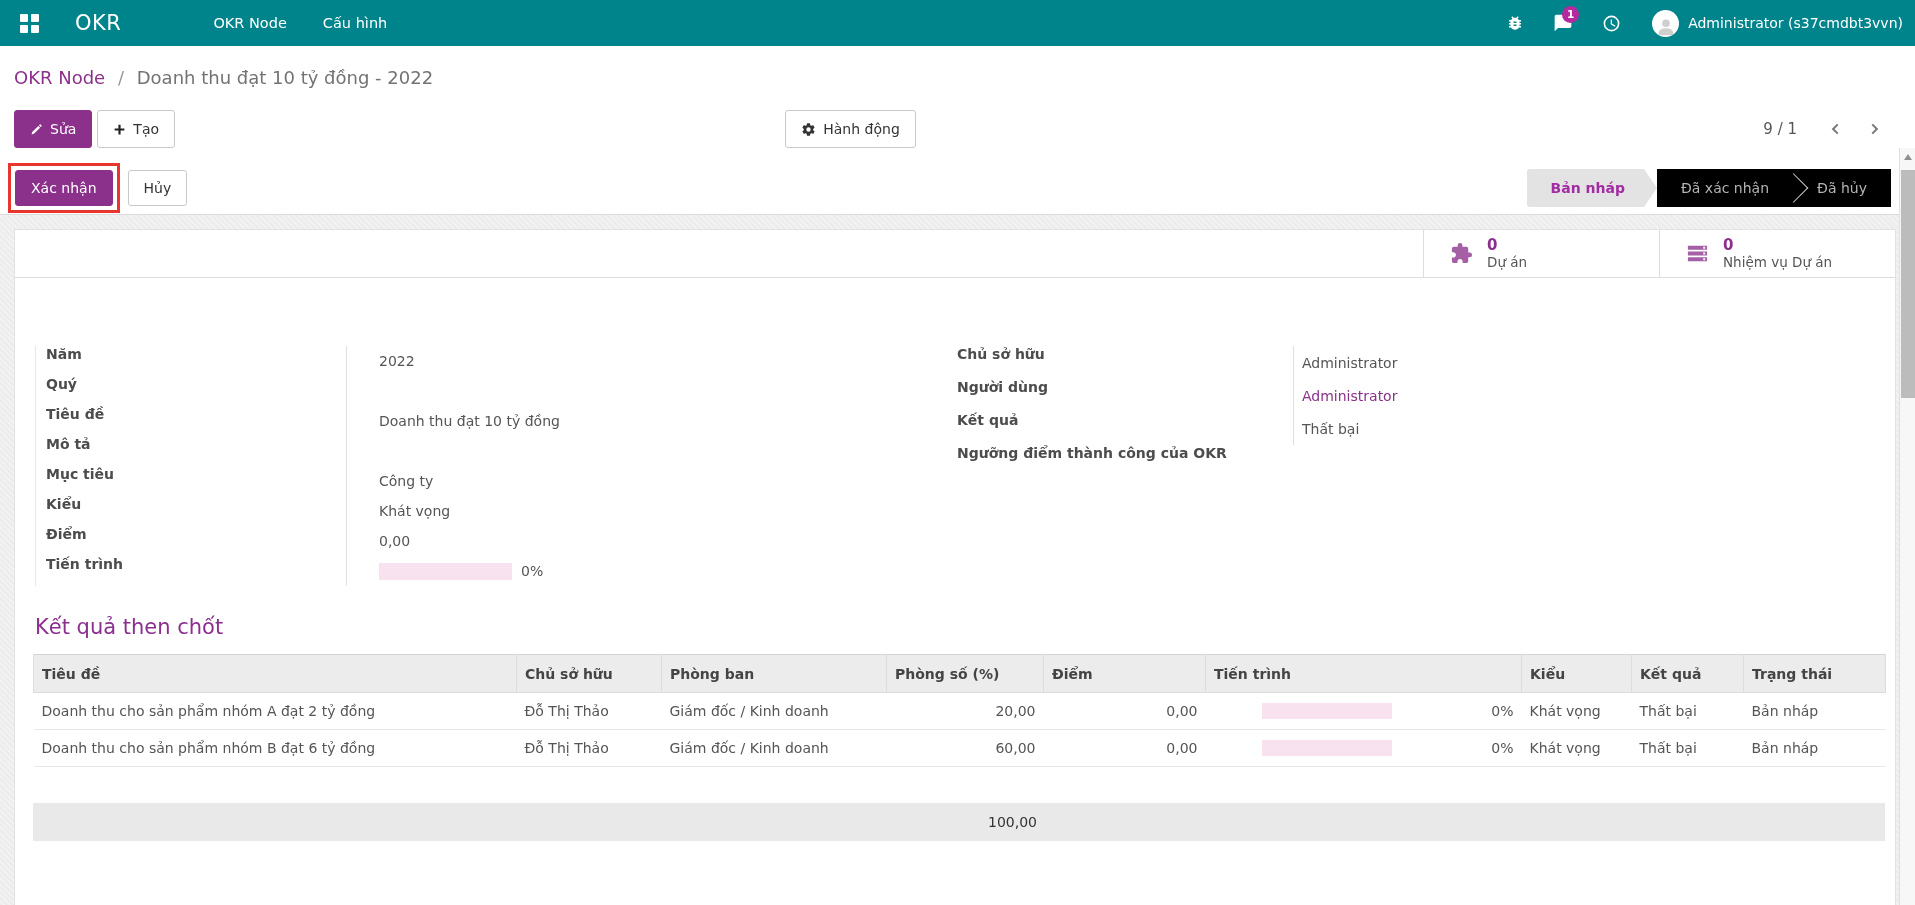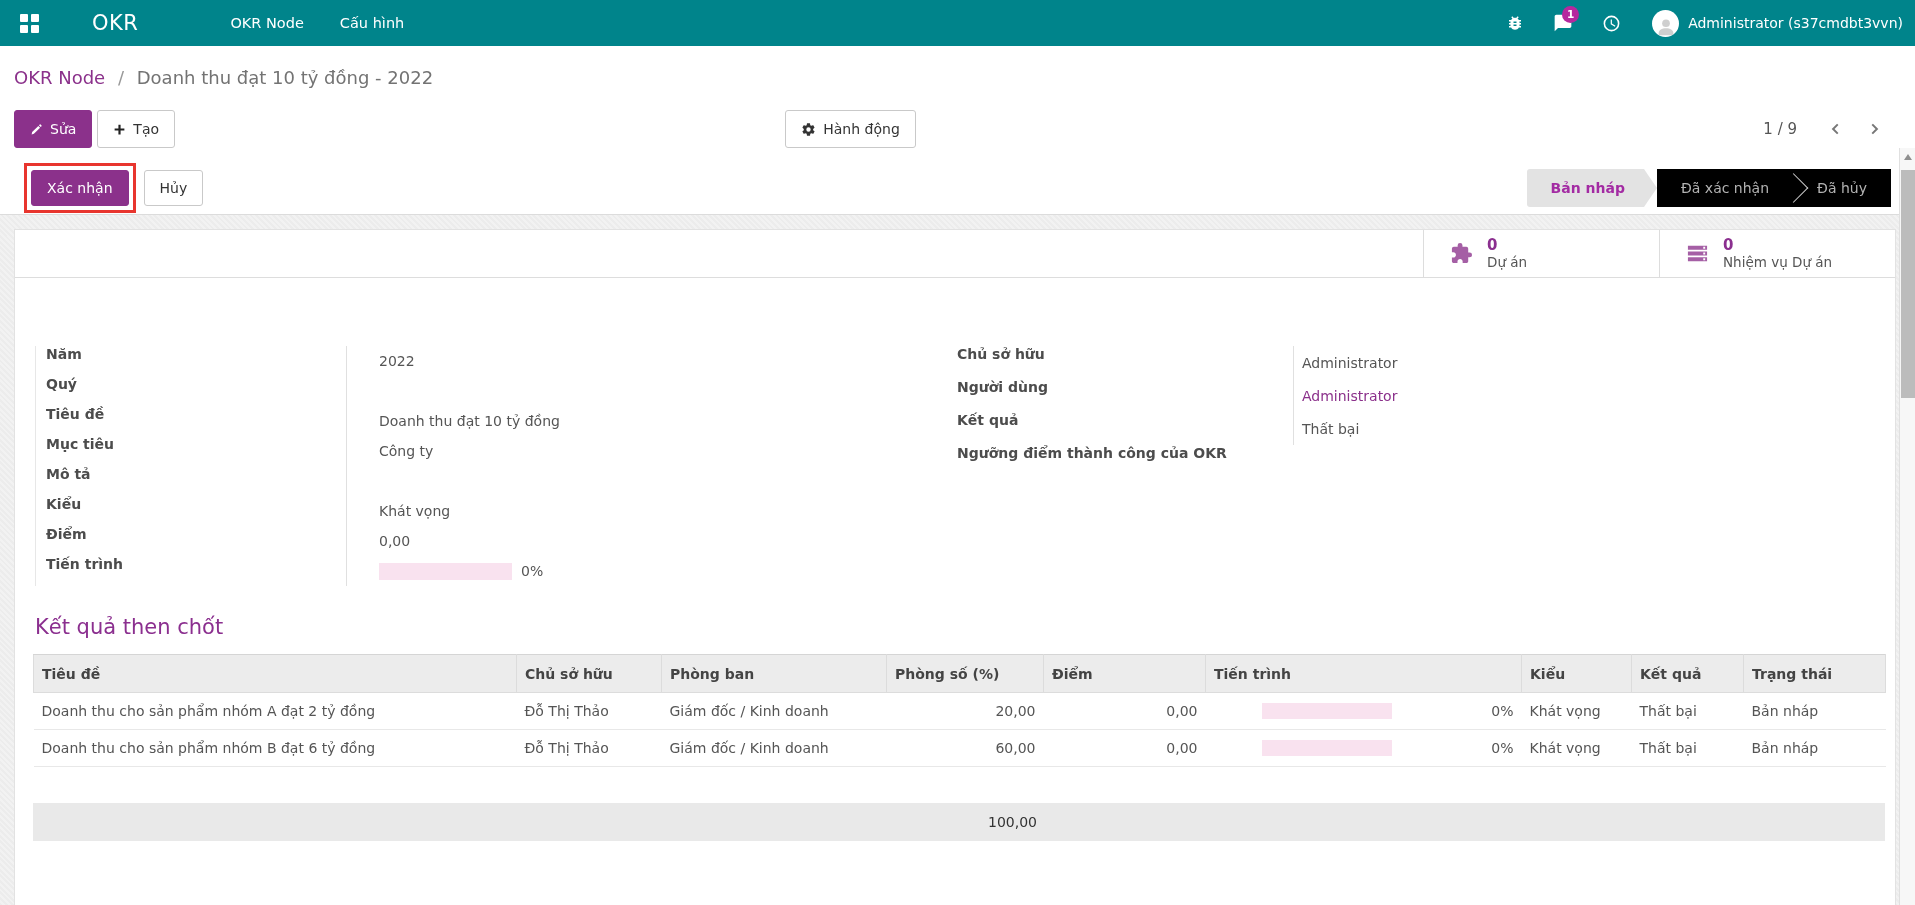--- a/index.html
+++ b/index.html
@@ -12,21 +12,21 @@
   }
 
   
   .navbar {
     height: 46px; background: #00848b; color: #fff;
     display: flex; align-items: center; padding: 0 12px 0 10px;
   }
   .apps-btn { width: 38px; height: 46px; display: flex; align-items: center; justify-content: center; cursor: pointer; }
   .apps-grid { display: grid; grid-template-columns: 8px 8px; grid-template-rows: 8px 8px; gap: 3px; }
   .apps-grid span { background: #fff; border-radius: 1px; }
-  .brand { font-size: 21px; letter-spacing: .5px; margin-left: 44px; cursor: pointer; }
+  .brand { font-size: 21px; letter-spacing: .5px; margin-left: 27px; cursor: pointer; }
   .top-menu { display: flex; margin-left: 78px; gap: 8px; }
   .top-menu .menu-item { padding: 0 14px; line-height: 46px; cursor: pointer; font-size: 14.5px; }
   .systray { margin-left: auto; display: flex; align-items: center; gap: 14px; }
   .tray-icon { width: 34px; height: 46px; display: flex; align-items: center; justify-content: center; position: relative; cursor: pointer; }
   .tray-icon svg { fill: #fff; }
   .badge {
     position: absolute; top: 6px; right: 1px; min-width: 17px; height: 17px; border-radius: 50%;
     background: #b5289e; color: #fff; font-size: 10.5px; line-height: 17px; text-align: center; font-weight: 700;
   }
   .user-block { display: flex; align-items: center; gap: 9px; margin-left: 10px; cursor: pointer; }
@@ -49,21 +49,21 @@
   }
   .btn svg { flex: 0 0 auto; }
   .btn-primary { background: #8b318b; border-color: #8b318b; color: #fff; }
   .action-wrap { transform: translateX(-100px); }
   .pager-text { font-size: 15px; color: #555; margin-right: 26px; }
   .pager-arrow { cursor: pointer; padding: 4px 6px; display: inline-flex; }
   .pager-arrow + .pager-arrow { margin-left: 12px; }
 
   
   .status-row { display: flex; justify-content: space-between; align-items: center; margin-top: 14px; min-height: 52px; }
-  .status-left { display: flex; align-items: center; margin-left: 24px; }
+  .status-left { display: flex; align-items: center; margin-left: 8px; }
   .red-highlight { border: 3px solid #e8352e; padding: 4px; display: inline-block; position: relative; z-index: 2; }
   .status-left .btn { height: 36px; }
   .btn-cancel { margin-left: 8px; }
   .steps { display: flex; align-items: stretch; height: 38px; margin-right: 24px; }
   .step { display: flex; align-items: center; padding: 0 24px; font-size: 14px; color: #b3b3b3; position: relative; background: #000000; cursor: pointer; }
   .step-active {
     background: #e3e3e3; color: #a32ba3; font-weight: 700; border-radius: 3px 0 0 3px;
     padding-right: 32px;
     clip-path: polygon(0 0, calc(100% - 13px) 0, 100% 50%, calc(100% - 13px) 100%, 0 100%);
   }
@@ -196,21 +196,21 @@
     </div>
     <div class="action-wrap">
       <button class="btn">
         <svg width="15" height="15" viewBox="0 0 24 24" fill="#333">
             <path d="M19.4 13c.04-.33.06-.66.06-1s-.02-.67-.07-1l2.1-1.65a.5.5 0 0 0 .12-.64l-2-3.46a.5.5 0 0 0-.6-.22l-2.49 1a7.3 7.3 0 0 0-1.73-1l-.38-2.65A.5.5 0 0 0 14 2h-4a.5.5 0 0 0-.5.42l-.38 2.65c-.63.26-1.2.6-1.73 1l-2.49-1a.5.5 0 0 0-.6.22l-2 3.46a.5.5 0 0 0 .12.64L4.5 11c-.05.33-.07.66-.07 1s.02.67.07 1l-2.1 1.65a.5.5 0 0 0-.12.64l2 3.46c.14.24.42.34.6.22l2.49-1c.53.4 1.1.74 1.73 1l.38 2.65c.04.24.25.42.5.42h4c.25 0 .46-.18.5-.42l.38-2.65a7.3 7.3 0 0 0 1.73-1l2.49 1c.25.1.5 0 .6-.22l2-3.46a.5.5 0 0 0-.12-.64L19.4 13zM12 15.5a3.5 3.5 0 1 1 0-7 3.5 3.5 0 0 1 0 7z"></path>
           </svg>
         <span>Hành động</span>
       </button>
     </div>
     <div class="br-right">
-      <span class="pager-text">1 / 9</span>
+      <span class="pager-text">9 / 1</span>
       <span class="pager-arrow">
         <svg width="14" height="16" viewBox="0 0 24 24" fill="none" stroke="#777" stroke-width="3.4">
             <polyline points="15 4 7 12 15 20"></polyline>
           </svg>
       </span>
       <span class="pager-arrow">
         <svg width="14" height="16" viewBox="0 0 24 24" fill="none" stroke="#777" stroke-width="3.4">
             <polyline points="9 4 17 12 9 20"></polyline>
           </svg>
       </span>
@@ -263,26 +263,26 @@
       </div>
       <div class="frow">
         <div class="flabel">Quý</div>
         <div class="fvalue"></div>
       </div>
       <div class="frow">
         <div class="flabel">Tiêu đề</div>
         <div class="fvalue">Doanh thu đạt 10 tỷ đồng</div>
       </div>
       <div class="frow">
+        <div class="flabel">Mô tả</div>
+        <div class="fvalue"></div>
+      </div>
+      <div class="frow">
         <div class="flabel">Mục tiêu</div>
         <div class="fvalue">Công ty</div>
-      </div>
-      <div class="frow">
-        <div class="flabel">Mô tả</div>
-        <div class="fvalue"></div>
       </div>
       <div class="frow">
         <div class="flabel">Kiểu</div>
         <div class="fvalue">Khát vọng</div>
       </div>
       <div class="frow">
         <div class="flabel">Điểm</div>
         <div class="fvalue">0,00</div>
       </div>
       <div class="frow">

